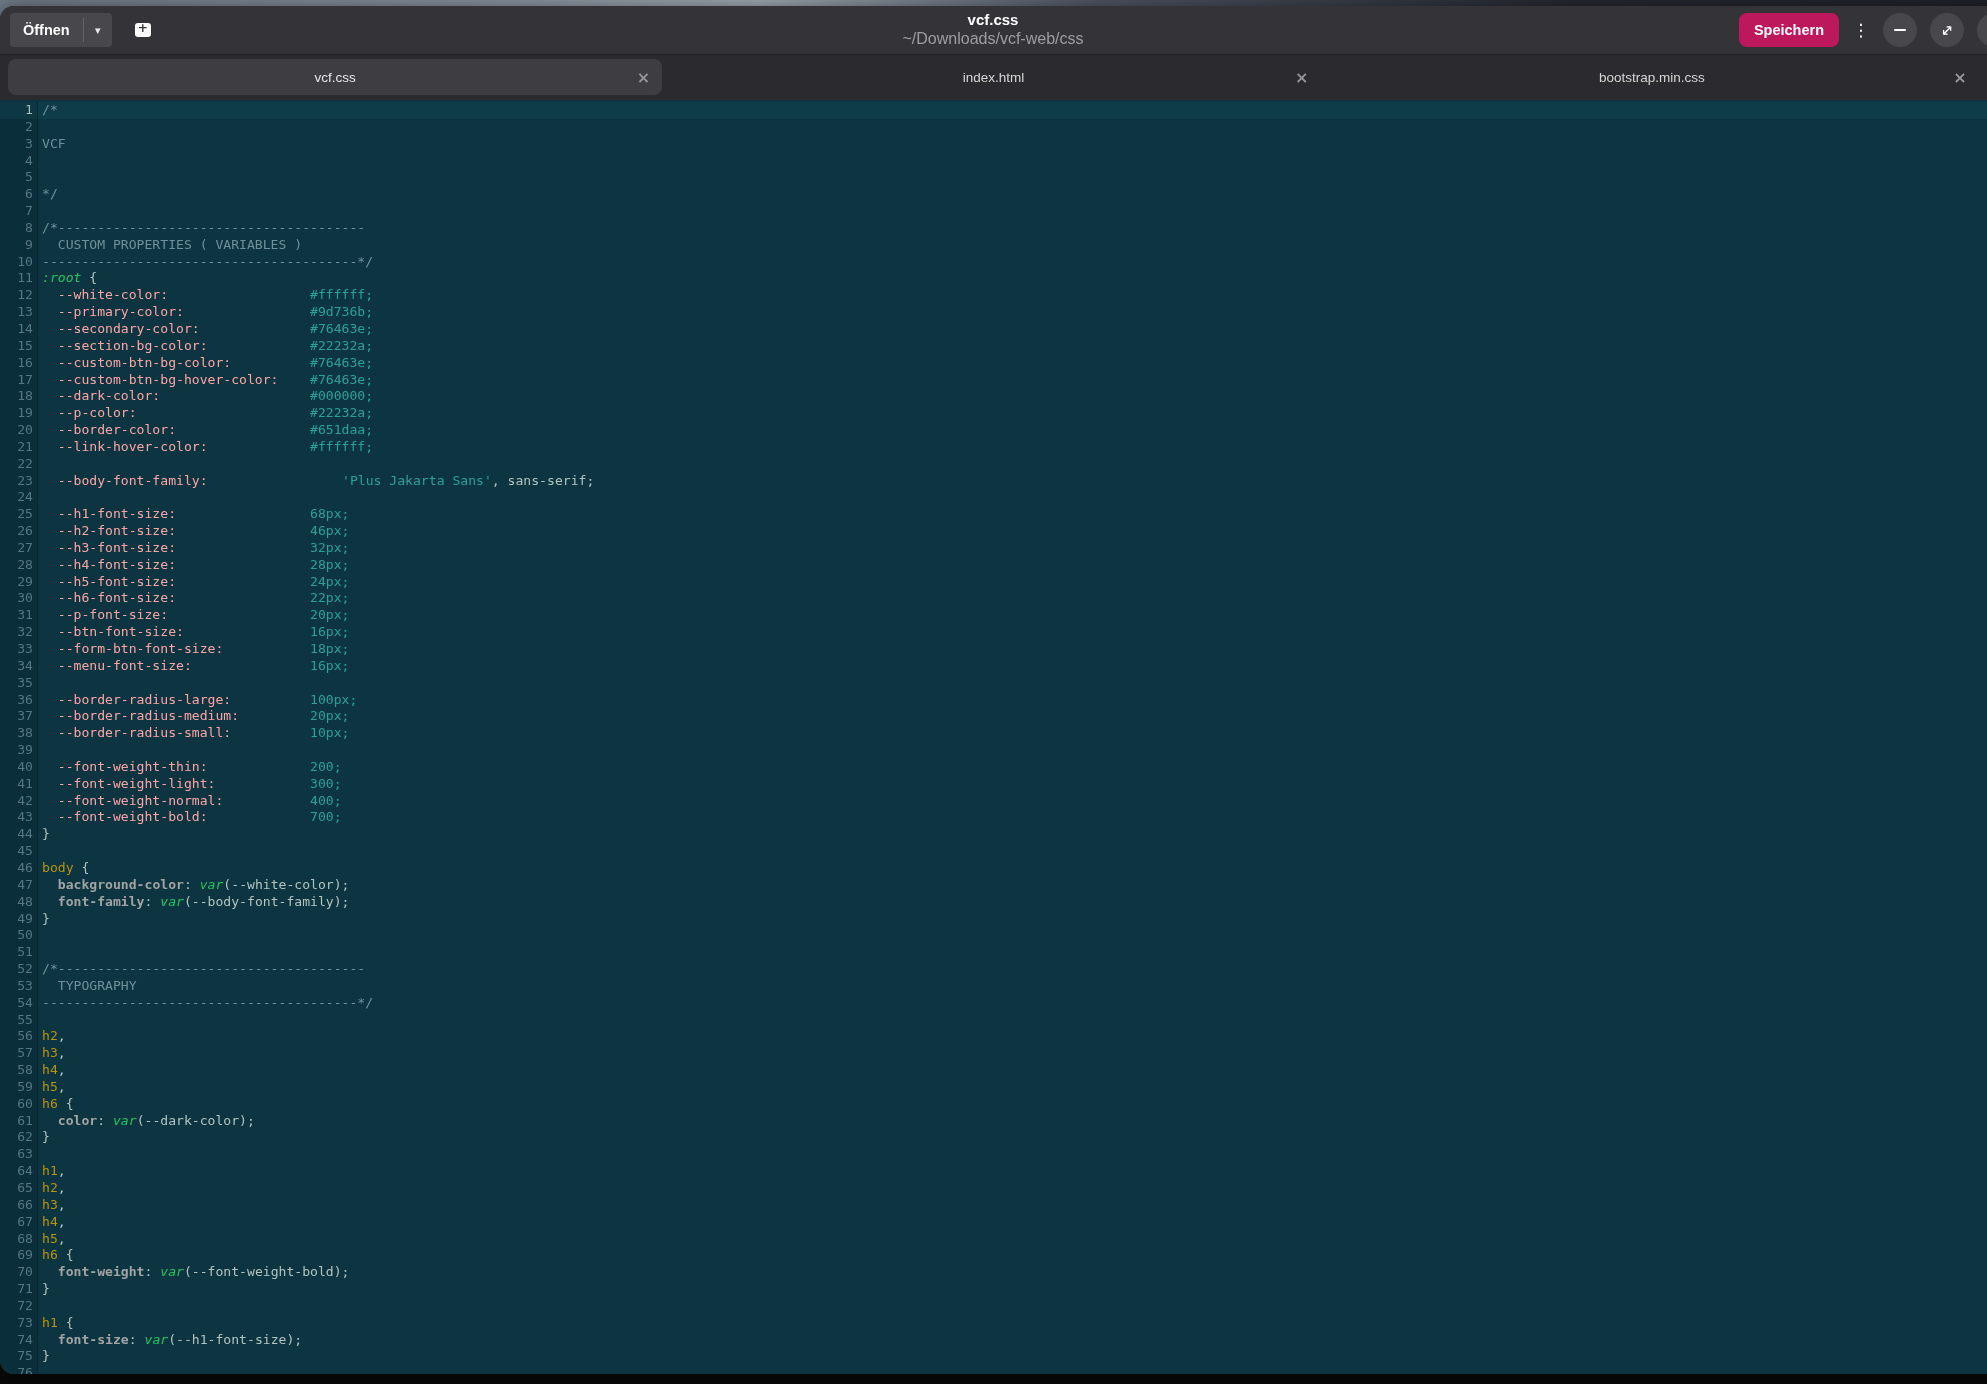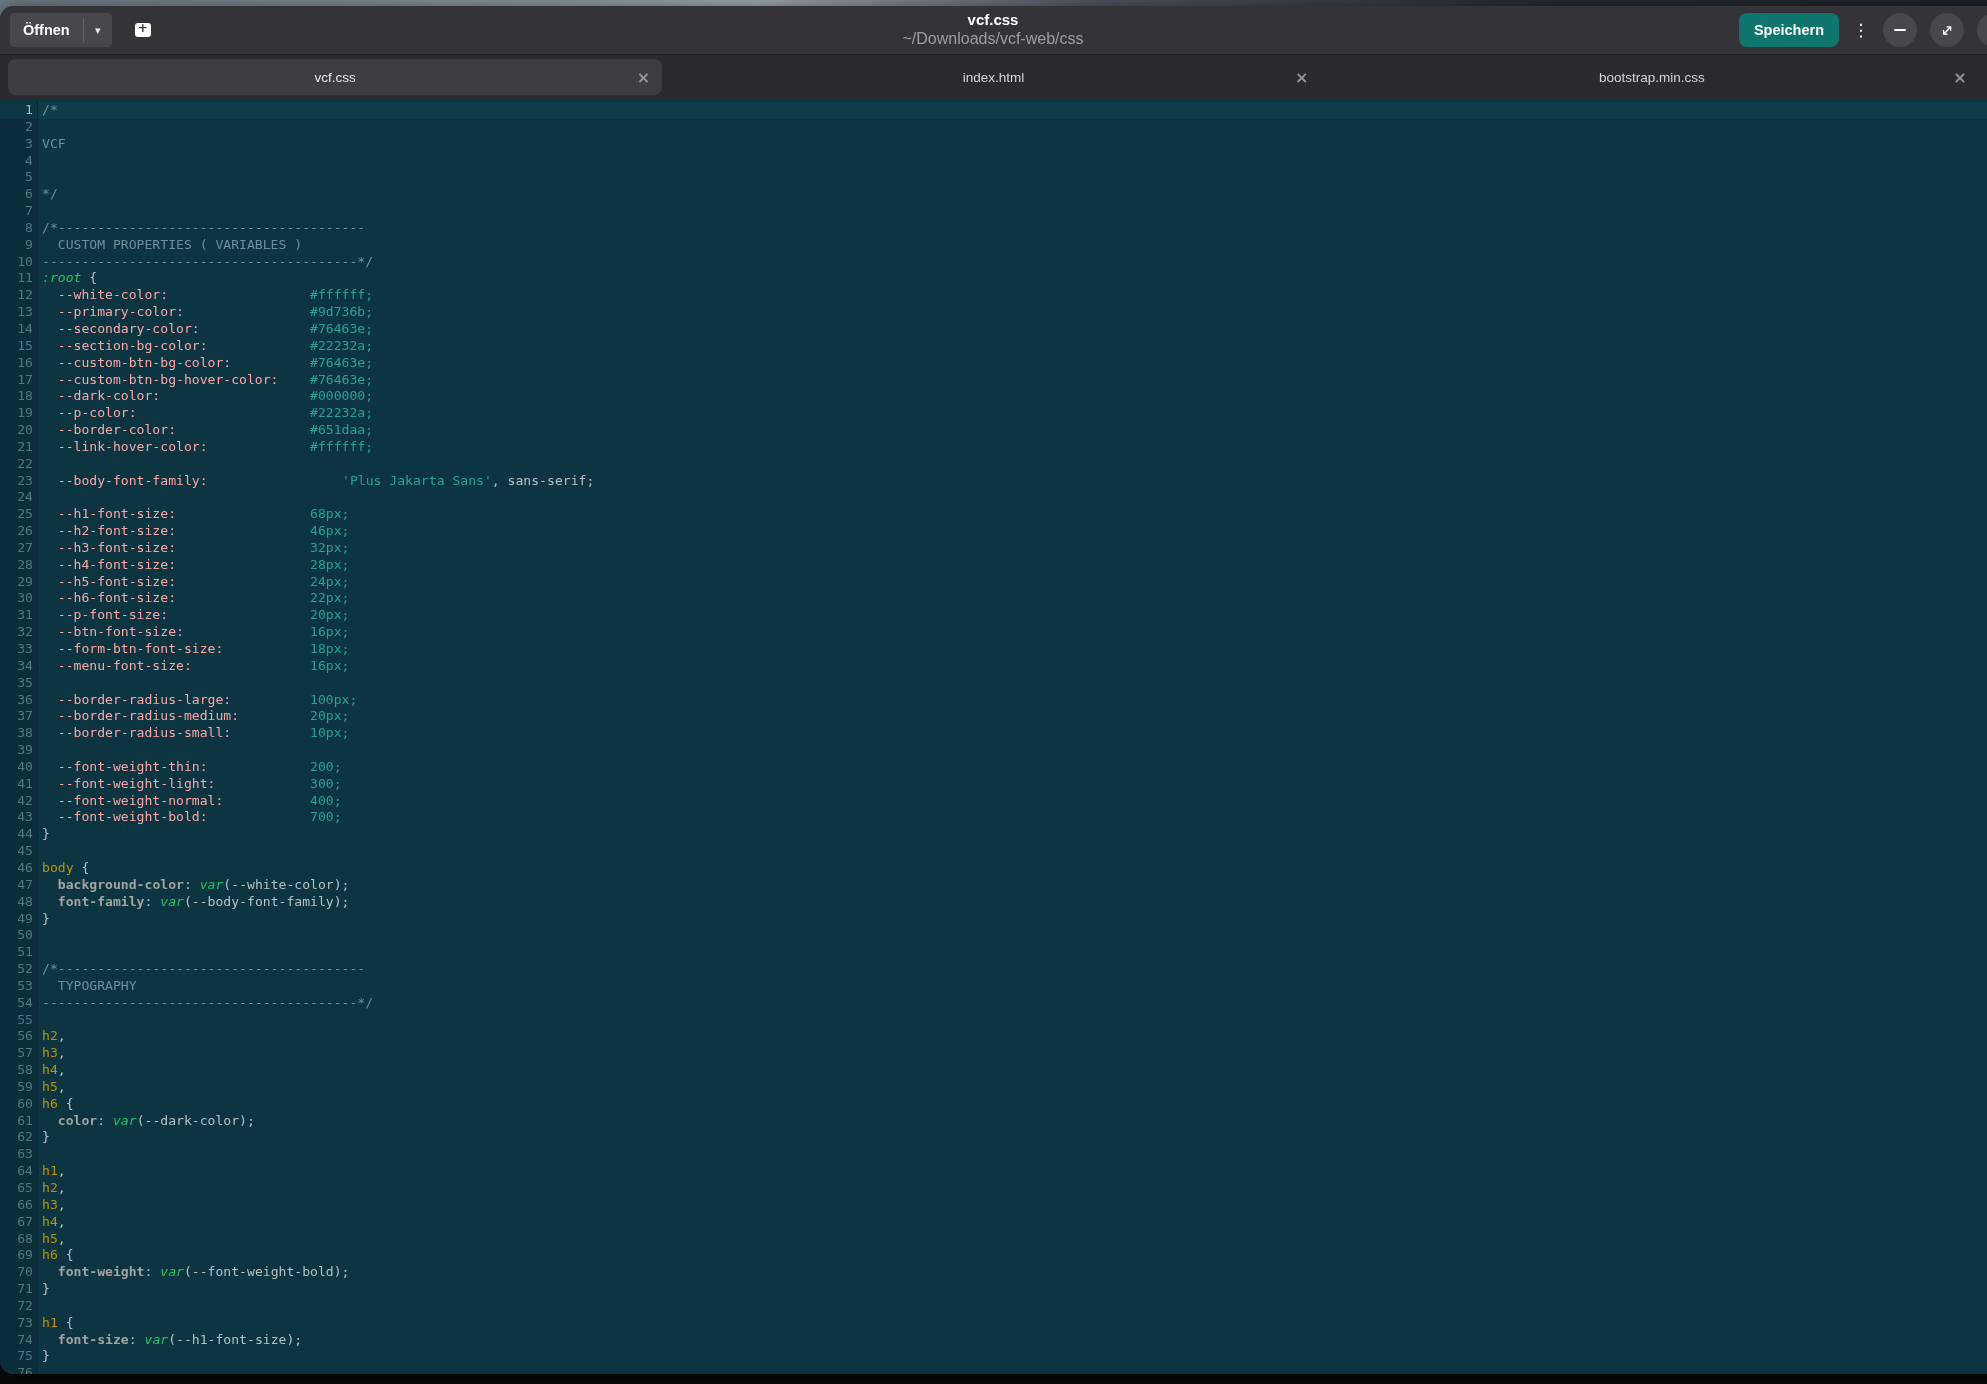--- a/index.html
+++ b/index.html
@@ -28,21 +28,21 @@
   .split-divider{width:1px;background:rgba(255,255,255,.16);margin:5px 0;}
   .split-arrow{display:flex;align-items:center;justify-content:center;width:28px;color:#e9e9ea;font-size:11px;}
   .icon-btn{width:34px;height:34px;border-radius:8px;display:flex;align-items:center;justify-content:center;}
   .newtab-glyph{position:relative;width:16px;height:14px;background:#ffffff;border-radius:3px;
     display:flex;align-items:flex-start;justify-content:center;}
   .newtab-glyph span{color:#343438;font-size:12px;font-weight:700;line-height:11px;font-family:"DejaVu Sans", sans-serif;}
   .title-block{position:absolute;left:993px;top:50%;transform:translate(-50%,-50%);text-align:center;line-height:1.15;}
   .win-title{color:#ffffff;font-size:15px;font-weight:700;}
   .win-subtitle{color:#9d9da3;font-size:16px;margin-top:2px;}
   .hb-right{position:absolute;right:0;top:0;height:48px;display:flex;align-items:center;gap:13px;padding-right:3px;}
-  .save-btn{height:34px;padding:0 15px;border-radius:8px;background:#0f766e;color:#ffffff;
+  .save-btn{height:34px;padding:0 15px;border-radius:8px;background:#be185d;color:#ffffff;
     font-size:14.5px;font-weight:700;display:flex;align-items:center;border:none;}
   .kebab{width:18px;height:34px;display:flex;align-items:center;justify-content:center;color:#ffffff;
     font-size:17px;letter-spacing:0;}
   .circle-btn{width:34px;height:34px;border-radius:50%;background:#47474c;display:flex;
     align-items:center;justify-content:center;color:#ffffff;flex:none;}
   .min-bar{width:12px;height:2px;background:#ffffff;border-radius:1px;display:block;}
   .restore-glyph{display:block;transform:rotate(-45deg);font-size:15px;color:#ffffff;
     font-family:"DejaVu Sans", sans-serif;line-height:1;}
   .close-glyph{font-size:19px;font-weight:700;line-height:1;font-family:"DejaVu Sans", sans-serif;}
 

